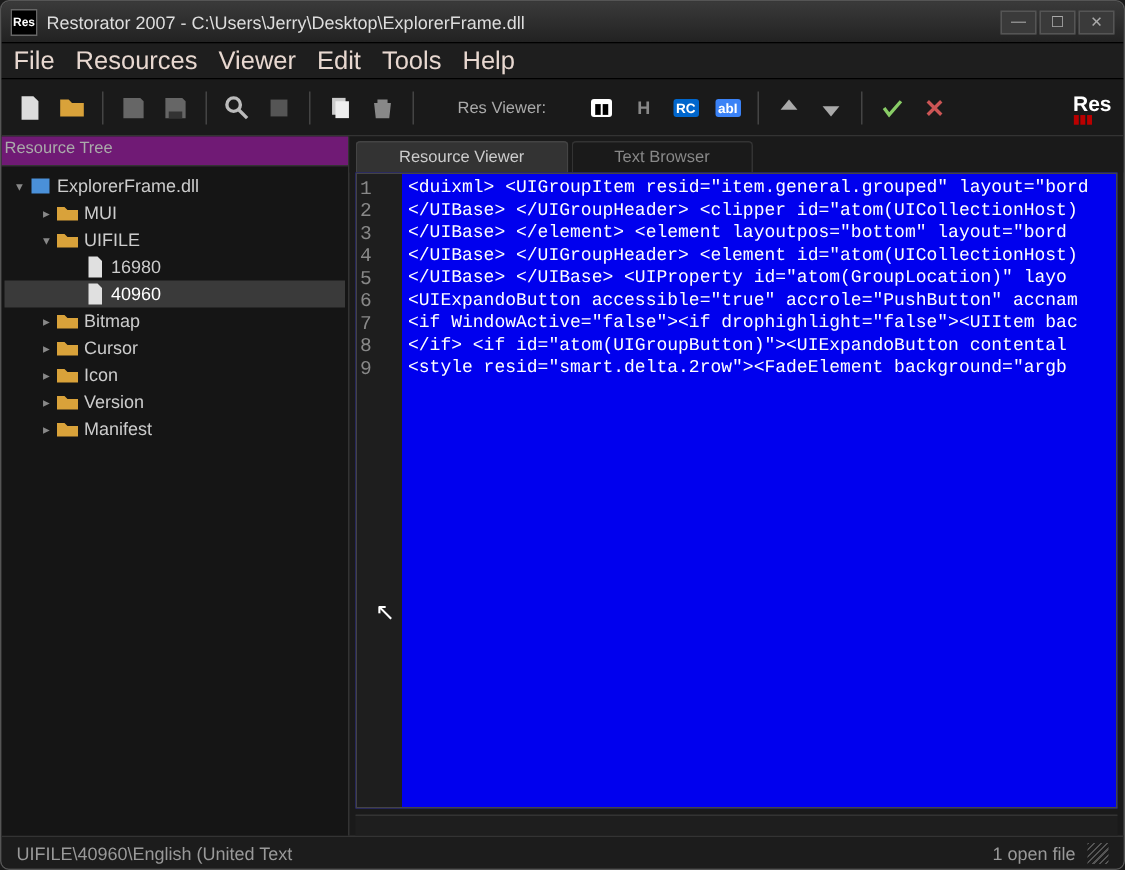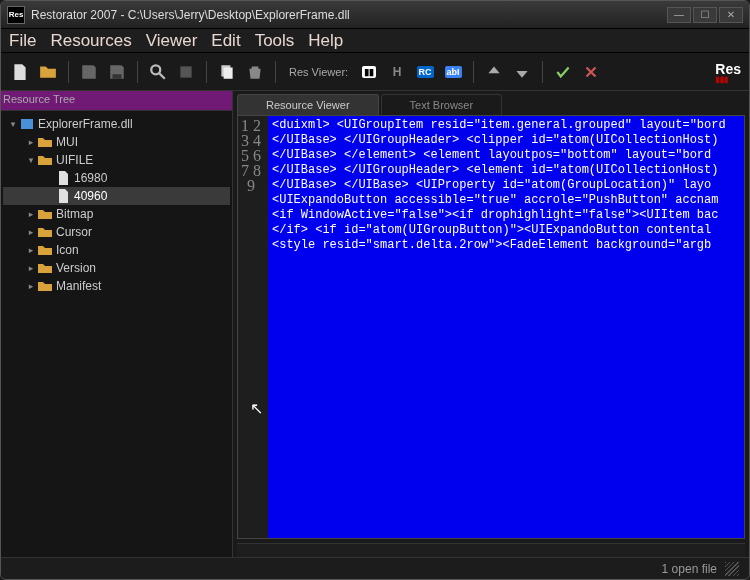--- a/index.html
+++ b/index.html
@@ -41,21 +41,21 @@
   .toolbar {
     height: 38px;
     display:flex; align-items:center;
     padding: 0 8px; gap: 6px;
     background:#1a1a1a;
     border-bottom:1px solid #333;
   }
   .tbtn { width:22px;height:22px;display:flex;align-items:center;justify-content:center;color:#bbb;}
   .tbtn svg { width:18px;height:18px; }
   .divider { width:1px;height:22px;background:#444;margin:0 3px;}
-  .res-label{color:#aaa;font-size:11px;margin:0 4px;}
+  .res-label{color:#aaa;font-size:11px;margin:0 20px;}
   .res-logo { margin-left:auto; color:#fff; font-weight:bold; font-size:14px;}
   .res-logo .m{color:#b00;font-size:8px;display:block;line-height:6px;}
   
   .body {
     display:flex; height: calc(100% - 28px - 24px - 38px - 22px);
   }
   
   .treewrap { width: 232px; display:flex;flex-direction:column; border-right:1px solid #333;}
   .panelhdr { height:20px;background:#701a75;padding:2px 2px;color:#aaa;font-size:11px;border-bottom:1px solid #333;}
   .tree { flex:1; background:#151515; padding:4px 2px; overflow:auto;}
@@ -66,21 +66,21 @@
   .depth0{padding-left:4px}.depth1{padding-left:22px}.depth2{padding-left:40px}
   .folder svg{fill:#d9a23a;}
   .file svg{fill:#e0e0e0;}
   .root-ico svg{fill:#4a90d9;}
   
   .right { flex:1; display:flex;flex-direction:column; }
   .tabs { height:24px; display:flex;align-items:flex-end; background:#1a1a1a; padding-left:4px;}
   .tab { padding:4px 28px; background:#333;color:#ccc;border:1px solid #444;border-bottom:none;margin-right:2px;font-size:11px; border-radius:3px 3px 0 0;}
   .tab.inactive { background:#1a1a1a;color:#888;border-color:#333;}
   .editorwrap{flex:1;display:flex;background:#0000cd;border:1px solid #444;margin:0 4px 4px 4px;position:relative;overflow:hidden;}
-  .gutter{width:30px;background:#1e1e1e;color:#888;font-family:Liberation Serif, serif;font-size:16px;text-align:center;padding:2px 6px 2px 2px;line-height:15px;}
+  .gutter{width:30px;background:#1e1e1e;color:#888;font-family:Liberation Mono, monospace;font-size:13px;text-align:left;padding:2px 6px 2px 2px;line-height:15px;}
   .code{flex:1;background:#0000ee;color:#fff;font-family:Consolas,"Courier New",monospace;font-size:12px;padding:2px 4px;line-height:15px;white-space:pre;overflow:hidden;}
   .cursor{position:absolute;left:12px;bottom:120px;color:#fff;font-size:16px;pointer-events:none;}
   .scroll-h{height:14px;background:#1e1e1e;border-top:1px solid #333;margin:0 4px 0 4px;}
   
   .status {
     height:22px;background:#1c1c1c;border-top:1px solid #333;
     display:flex;align-items:center;padding:0 10px;color:#999;font-size:12px;
   }
   .status .r{margin-left:auto;}
   .grip{width:14px;height:14px;margin-left:8px;background:repeating-linear-gradient(135deg,#555 0 1px,transparent 1px 3px);}
@@ -319,15 +319,16 @@
 &lt;/if&gt; &lt;if id="atom(UIGroupButton)"&gt;&lt;UIExpandoButton contental
 &lt;style resid="smart.delta.2row"&gt;&lt;FadeElement background="argb
 </div>
       <div class="cursor">↖</div>
     </div>
     <div class="scroll-h"></div>
   </div>
 </div>
 
 <div class="status">
+  <span>UIFILE\40960\English (United Text</span>
   <span class="r">1 open file</span>
   <div class="grip"></div>
 </div>
 
 </body></html>

